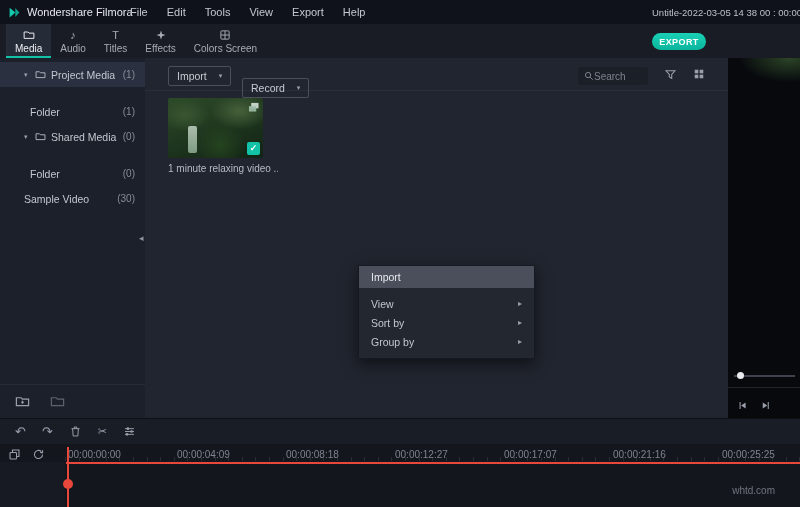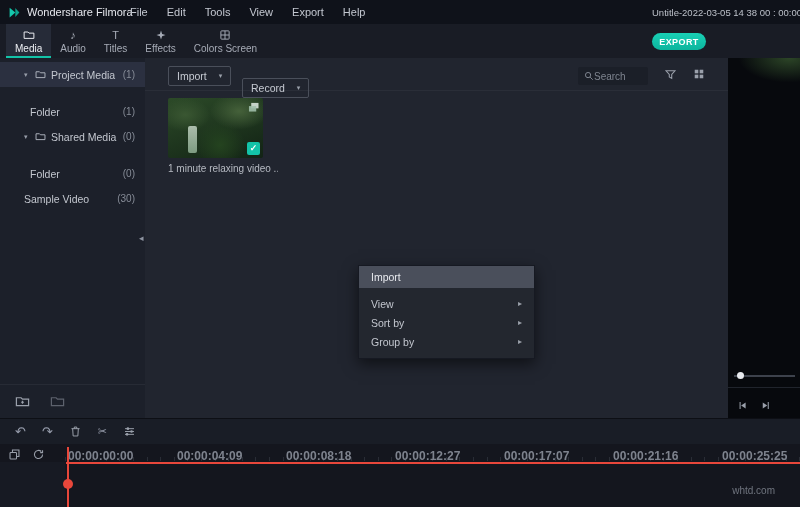--- a/index.html
+++ b/index.html
@@ -87,21 +87,21 @@
   .tool-glyph { font-size:13px; line-height:1; cursor:pointer; }
   .tool-glyph.small { font-size:11px; }
 
   
   .timeline { position:absolute; top:444px; left:0; right:0; height:63px; background:#14161e; }
   .tl-header-col { position:absolute; left:0; top:18px; bottom:0; width:65px; background:#171a23; }
   .tl-tools { position:absolute; left:8px; top:4px; display:flex; gap:11px; color:#9aa0ab; }
   .ruler { position:absolute; left:0; right:0; top:0; height:18px; }
   .ruler-ticks { position:absolute; left:65px; right:0; top:13px; height:4px;
     background:repeating-linear-gradient(90deg,#383c46 0 1px,transparent 1px 13.6px); opacity:.6; }
-  .tc { position:absolute; top:5px; font-size:12px; color:#7e838e; white-space:nowrap;font-weight:bold; }
+  .tc { position:absolute; top:5px; font-size:10px; color:#7e838e; white-space:nowrap; }
   .track-line { position:absolute; left:66px; right:0; top:18px; height:2px; background:var(--playhead,#e8473b); }
   .playhead { position:absolute; left:67px; top:3px; bottom:0; width:2px; background:var(--playhead,#e8473b); cursor:ew-resize; }
   .playhead-handle { position:absolute; left:63px; top:35px; width:10px; height:10px; border-radius:50%; background:var(--playhead,#e8473b); cursor:ew-resize; }
   .watermark { position:absolute; right:25px; top:41px; font-size:10px; color:#70757f; }
 
   svg { display:block; }
 </style>
 </head>
 <body>
 

